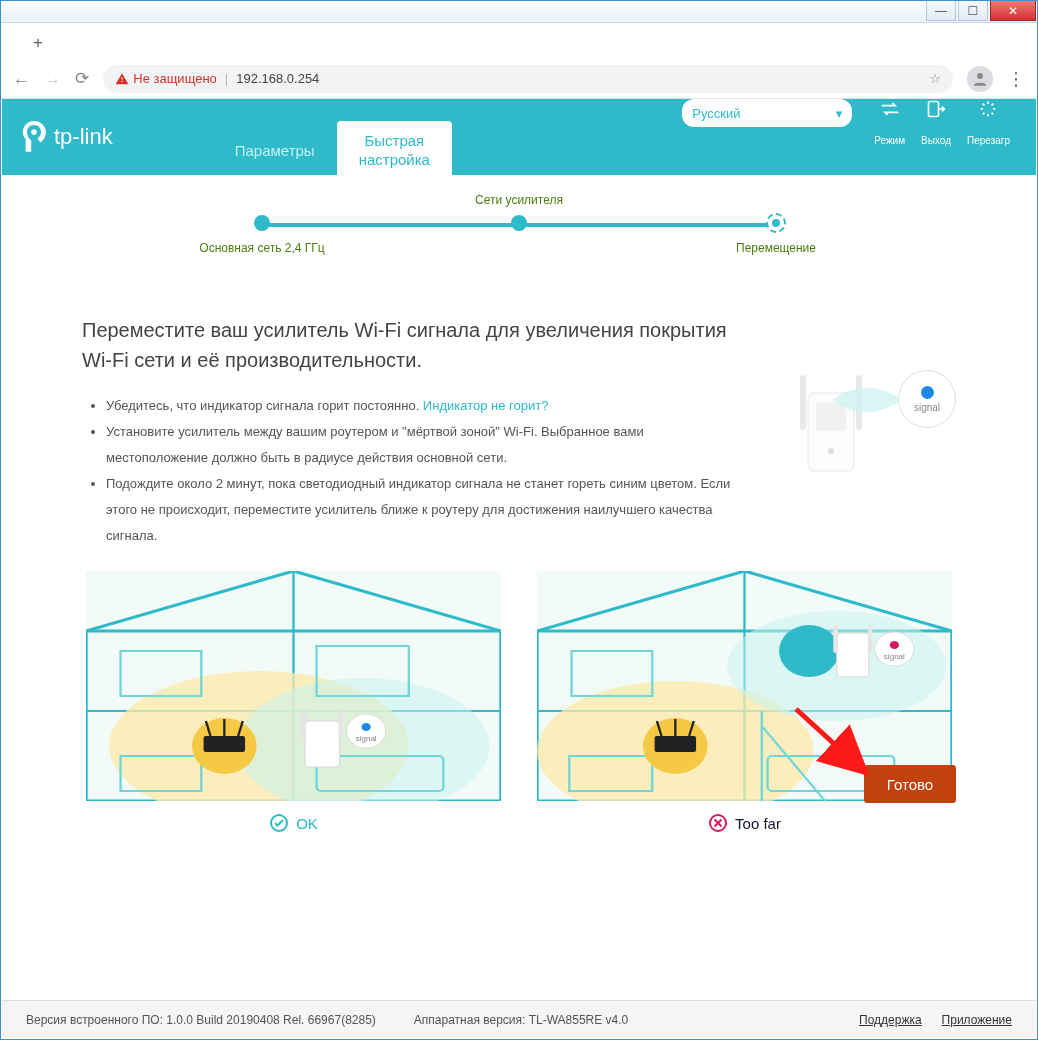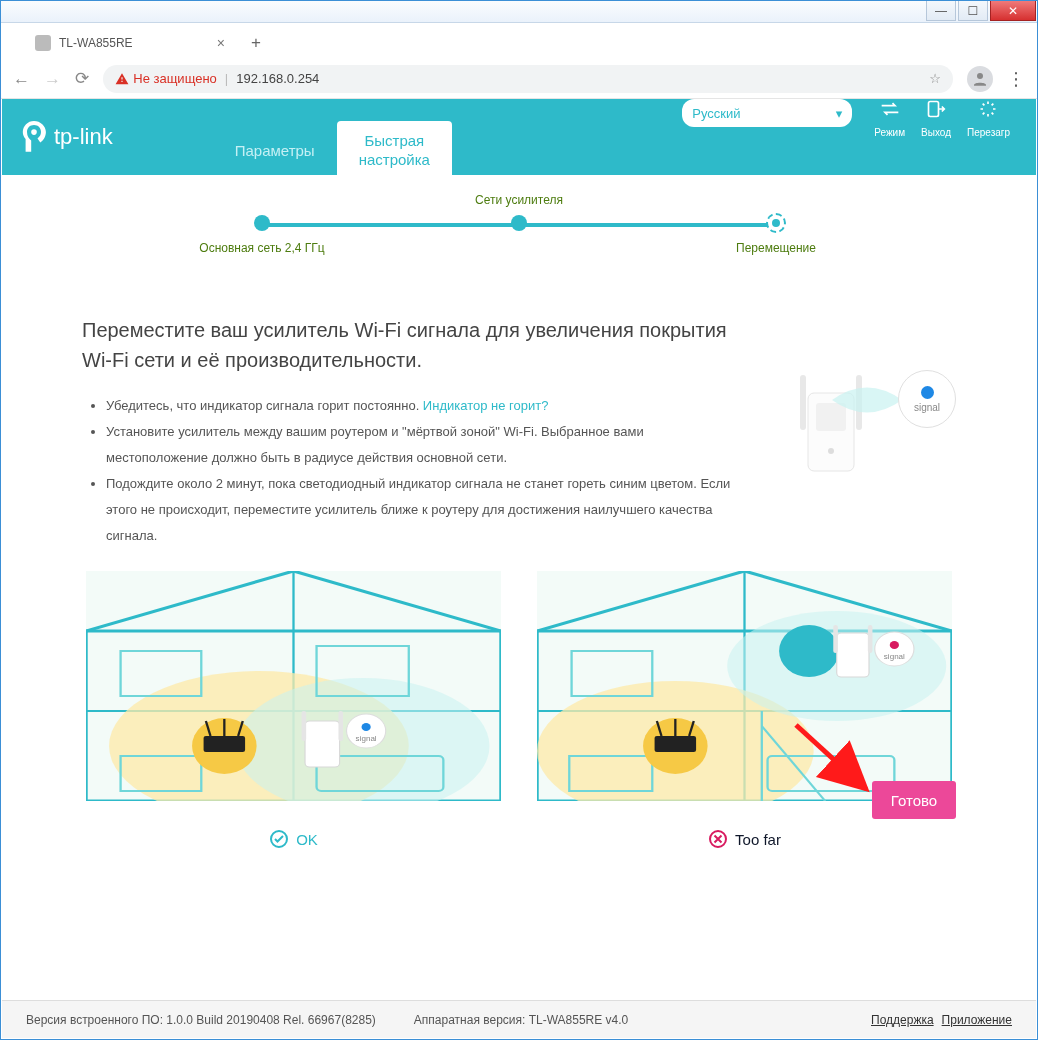--- a/index.html
+++ b/index.html
@@ -25,21 +25,21 @@
 .dots{font-size:18px;color:#555}
 .page{position:absolute;top:98px;left:1px;right:1px;bottom:1px;background:#fff}
 .header{height:76px;background:#2ebac9;display:flex;padding:0 18px;color:#fff}
 .logo{display:flex;align-items:center;gap:6px;font-size:22px;font-weight:400;margin-right:100px}
 .logo svg{width:28px;height:36px}
 .htabs{display:flex;align-self:stretch;align-items:flex-end}
 .htab{height:54px;padding:6px 22px 0;font-size:15px;color:#c4f0f4;display:flex;align-items:center;text-align:center;line-height:1.25}
 .htab.active{background:#fff;color:#2ebac9;border-radius:4px 4px 0 0;font-weight:500}
 .langsel{margin-left:auto;width:170px;height:28px;background:#fff;border-radius:12px;display:flex;align-items:center;padding:0 10px;font-size:13px;color:#2ebac9;margin-right:14px}
 .langsel .caret{margin-left:auto;color:#2ebac9}
-.hicon{display:flex;flex-direction:column;align-items:center;gap:8px;font-size:10px;color:#fff;margin:0 8px}
+.hicon{display:flex;flex-direction:column;align-items:center;gap:16px;font-size:10px;color:#fff;margin:0 8px}
 .hicon svg{width:20px;height:20px}
 .content{padding:40px 80px 30px;position:relative}
 .stepper{position:relative;height:70px;margin:0 180px 30px}
 .stepline{position:absolute;top:8px;left:0;right:0;height:4px;background:#2ebac9}
 .step{position:absolute;top:0;transform:translateX(-50%);text-align:center}
 .step .dot{width:16px;height:16px;border-radius:50%;background:#2ebac9;margin:0 auto}
 .step.final .dot{width:20px;height:20px;border:2px dashed #2ebac9;background:#fff;display:flex;align-items:center;justify-content:center;margin-top:-2px}
 .step.final .dot::after{content:"";width:8px;height:8px;border-radius:50%;background:#2ebac9}
 .step .lbl{font-size:12px;color:#4d7c0f;position:absolute;white-space:nowrap;left:50%;transform:translateX(-50%)}
 .step .lbl.top{top:-22px}
@@ -49,46 +49,41 @@
 .title{font-size:20px;color:#444;line-height:1.5;margin-bottom:18px}
 ul.bullets{list-style:disc;padding-left:24px;color:#555;font-size:13px;line-height:2.0}
 a.link{color:#2ebac9;}
 .devicebox{width:180px;height:160px;position:relative;margin-top:20px}
 .extender{position:absolute;left:20px;top:20px;width:70px;height:120px}
 .sigbubble{position:absolute;right:0;top:35px;width:58px;height:58px;border-radius:50%;background:#fff;border:1px solid #e0e0e0;display:flex;flex-direction:column;align-items:center;justify-content:center;font-size:10px;color:#888;gap:3px}
 .sigbubble .d{width:13px;height:13px;border-radius:50%;background:#1e88e5}
 .houses{display:flex;gap:36px;margin-top:22px;padding:0 4px}
 .housewrap{flex:1;display:flex;flex-direction:column;align-items:center}
 .house{width:100%;height:230px;position:relative;background:#f3fbf8;overflow:hidden}
-.caption{margin-top:28px;font-size:15px;display:flex;align-items:center;gap:7px;font-weight:500}
+.caption{margin-top:12px;font-size:15px;display:flex;align-items:center;gap:7px;font-weight:500}
 .caption.ok{color:#2ebac9}
 .caption.bad{color:#0f172a}
-.donebtn{position:absolute;right:80px;bottom:60px;width:84px;height:38px;background:#ec4899;color:#fff;border:none;border-radius:3px;font-size:15px;cursor:pointer}
+.donebtn{position:absolute;right:80px;bottom:60px;width:92px;height:38px;background:#c2410c;color:#fff;border:none;border-radius:3px;font-size:15px;cursor:pointer}
 .arrow{position:absolute;right:148px;bottom:72px;pointer-events:none}
 .footer{position:absolute;bottom:0;left:0;right:0;height:38px;background:#f5f5f5;border-top:1px solid #ddd;display:flex;align-items:center;padding:0 24px;font-size:12px;color:#555;gap:38px}
-.footer .links{margin-left:auto;display:flex;gap:8px}
+.footer .links{margin-left:auto;display:flex;gap:20px}
 .footer a{color:#333;text-decoration:underline}
 </style>
 </head>
 <body>
 
 <div class="window">
   <div class="titlebar">
     <div class="spacer"></div>
     <div class="winbtn min">—</div>
     <div class="winbtn max">☐</div>
     <div class="winbtn close">✕</div>
   </div>
 
   <div class="tabstrip">
-    <div class="tab">
-      <span class="favicon"></span>
-      <span>TL-WA855RE</span>
-      <span class="close">×</span>
-    </div>
     <div class="newtab">+</div>
   </div>
 
   <div class="addrbar">
     <span class="navicon">←</span>
     <span class="navicon" style="color:#ccc">→</span>
     <span class="navicon">⟳</span>
     <div class="urlbox">
       <span class="warn">
         <svg width="14" height="14" viewBox="0 0 24 24">

